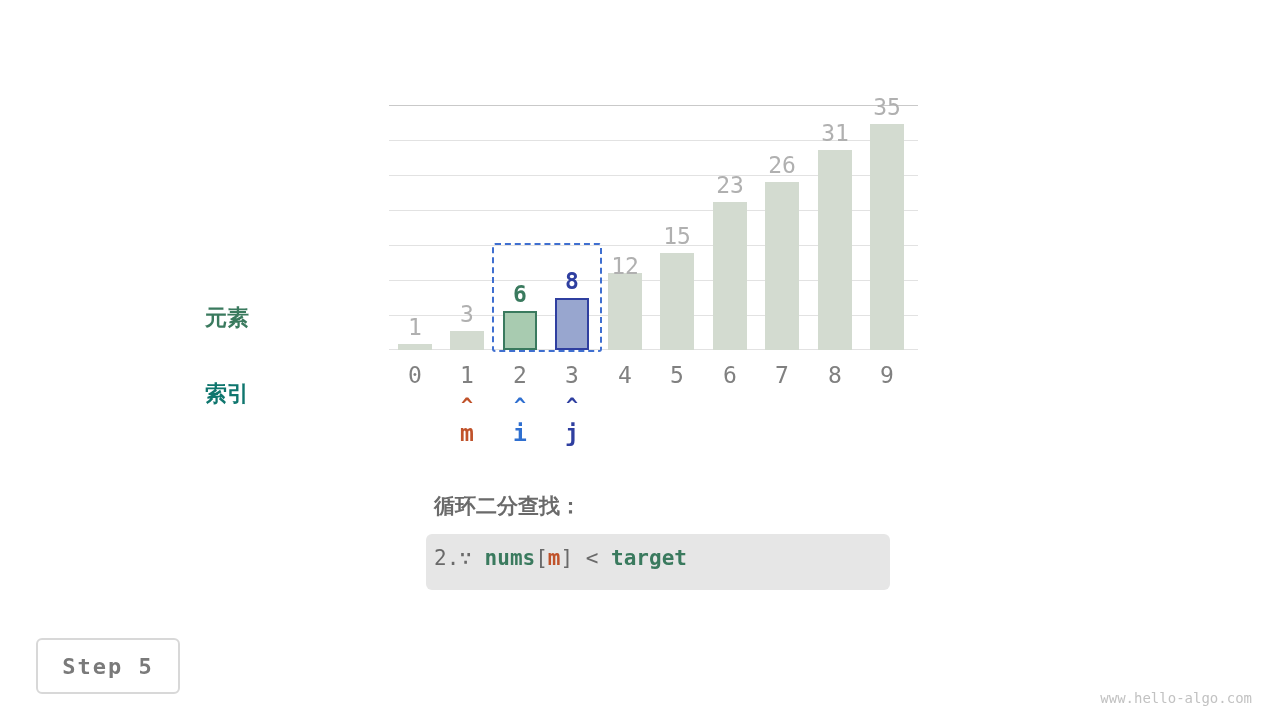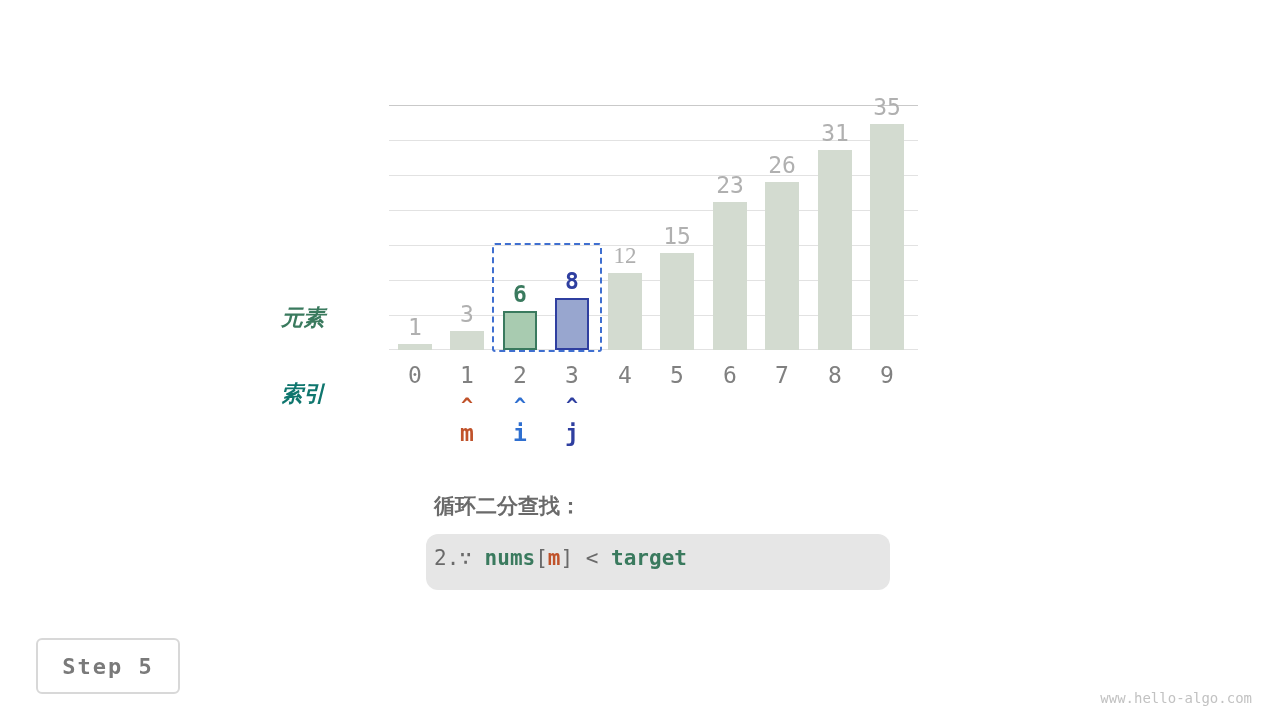--- a/index.html
+++ b/index.html
@@ -72,23 +72,21 @@
     border: 2px dashed #3f6fd0;
     border-radius: 3px;
     box-sizing: border-box;
   }
 
   
   .axis-name {
     position: absolute;
     font-size: 22px;
     font-weight: bold;
-    text-align: right;
     width: 120px;
-    font-style: italic;
   }
   #label-element {
     left: 205px;
     top: 303px;
     color: #3a7a5e;
   }
   #label-index {
     left: 205px;
     top: 379px;
     color: #0f766e;
@@ -142,21 +140,21 @@
   }
   .step-line {
     font-size: 21px;
     color: #6a6a6a;
     font-family: "DejaVu Sans Mono", "Liberation Mono", monospace;
     white-space: pre;
     margin-bottom: 10px;
   }
   #step2-box {
     background: #e6e6e6;
-    border-radius: 12px;
+    border-radius: 6px;
     padding: 12px 16px 14px 8px;
     margin-top: 14px;
     margin-left: -8px;
     width: 440px;
   }
   .v-m { color: #c0522a; font-weight: bold; }
   .v-i { color: #2f6fd0; font-weight: bold; }
   .v-j { color: #2f3fa0; font-weight: bold; }
   .v-nums { color: #3a7a5e; font-weight: bold; }
   .v-target { color: #3a7a5e; font-weight: bold; }
@@ -214,21 +212,21 @@
   <div class="bar" style="left:271px; height:97px;"></div>
   <div class="bar" style="left:324px; height:148px;"></div>
   <div class="bar" style="left:376px; height:168px;"></div>
   <div class="bar" style="left:429px; height:200px;"></div>
   <div class="bar" style="left:481px; height:226px;"></div>
 
   <div class="barlabel" style="left:-4px;  bottom:10px;">1</div>
   <div class="barlabel" style="left:48px;  bottom:23px;">3</div>
   <div class="barlabel i-label" style="left:101px; bottom:43px;">6</div>
   <div class="barlabel j-label" style="left:153px; bottom:56px;">8</div>
-  <div class="barlabel" style="left:206px; bottom:81px;font-family:Liberation Serif, serif;">12</div>
+  <div class="barlabel" style="left:206px; bottom:71px;">12</div>
   <div class="barlabel" style="left:258px; bottom:101px;">15</div>
   <div class="barlabel" style="left:311px; bottom:152px;margin-top:36px;">23</div>
   <div class="barlabel" style="left:363px; bottom:172px;">26</div>
   <div class="barlabel" style="left:416px; bottom:204px;">31</div>
   <div class="barlabel" style="left:468px; bottom:230px;">35</div>
 
   <div id="range-box" style="left:103px; top:138px; width:110px; height:109px;"></div>
 </div>
 
 <div class="axis-name" id="label-element">元素</div>

